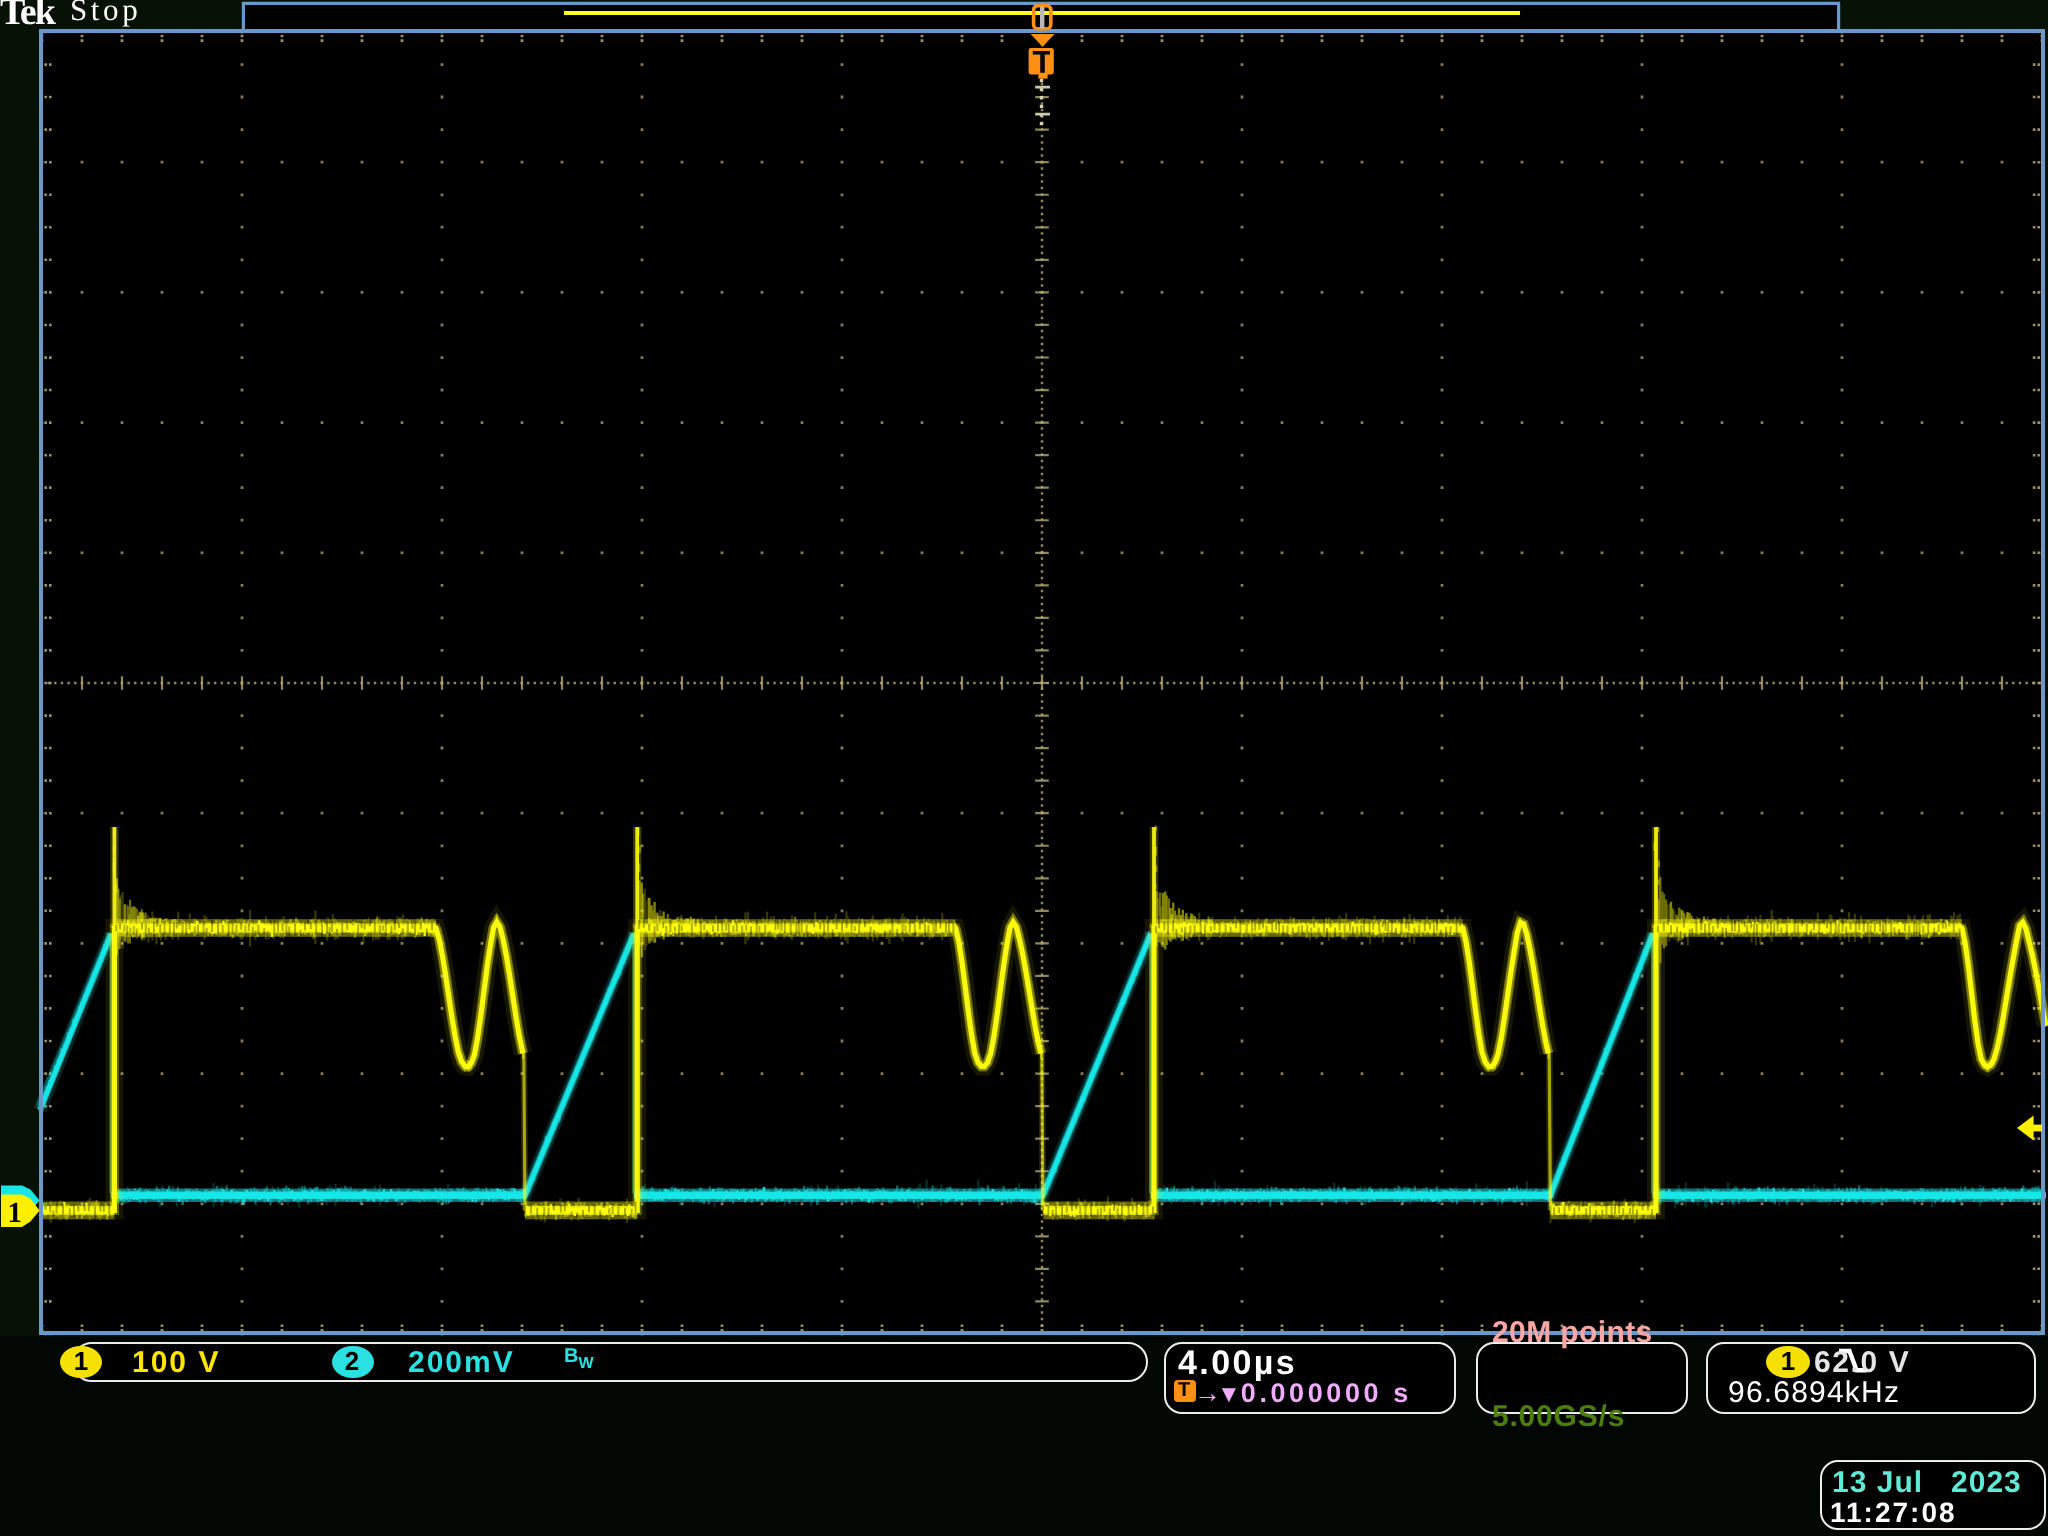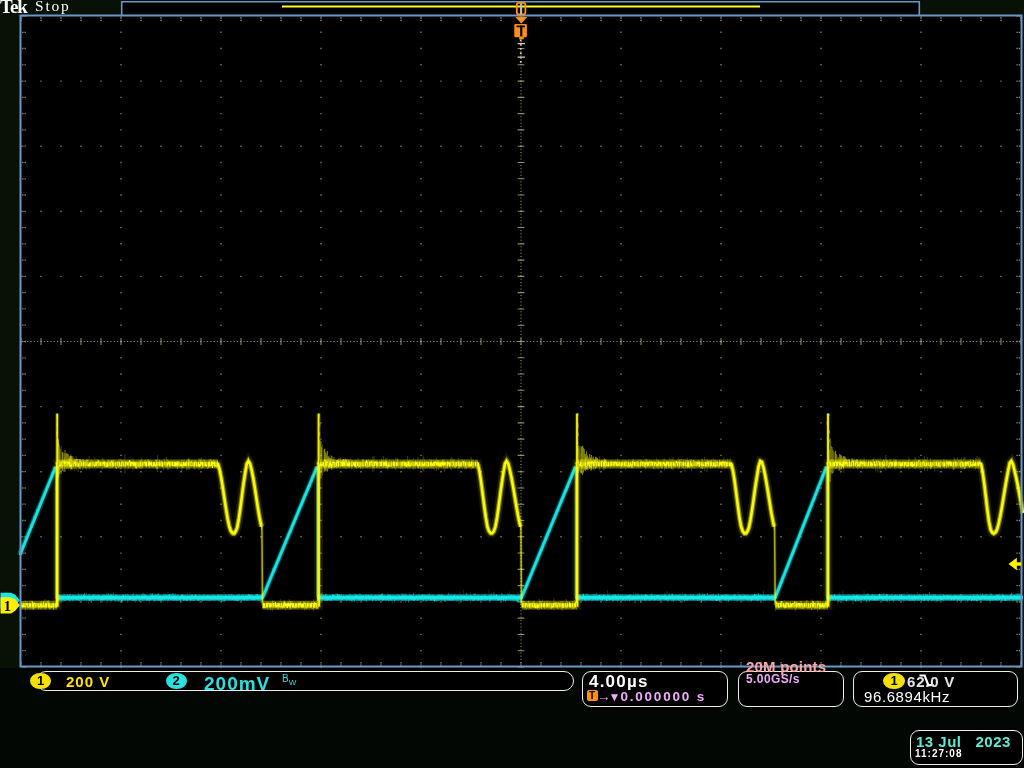--- a/index.html
+++ b/index.html
@@ -64,37 +64,37 @@
 <path d="M0.5 597.3H11L15.2 599.3L19.8 605.2L15.2 610.8L11 613.5H0.5Z" fill="#ffef00"></path>
 <text x="3.8" y="610.8" font-family="Liberation Serif" font-size="14.5px" font-weight="bold" fill="#000">1</text>
 <path d="M1008.5 564l8.3-6.2v12.4z" fill="#ffef00"></path>
 <path d="M1015 564h6" stroke="#ffef00" stroke-width="3.4"></path>
 </svg>
 <div class="t" style="left:0px;top:-4px;font-family:'Liberation Serif',serif;font-size:19px;font-weight:bold;color:#fff;letter-spacing:-1px">Tek</div>
 <div class="t" style="left:35px;top:-3px;font-family:'Liberation Serif',serif;font-size:15.5px;color:#fff;letter-spacing:1.8px">Stop</div>
 
 <div class="bx" style="left:36px;top:671px;width:538px;height:20px;border-radius:10px"></div>
 <div class="t" style="left:30px;top:672.5px;width:21px;height:16.5px;background:#f6e000;border-radius:50%;color:#000;font-size:13px;font-weight:bold;text-align:center;line-height:16.5px">1</div>
-<div class="t" style="left:66px;top:673px;color:#ffe400;font-size:15px;font-weight:bold;letter-spacing:1px">200 V</div>
+<div class="t" style="left:66px;top:673px;color:#ffe400;font-size:15px;font-weight:bold;letter-spacing:1px">100 V</div>
 <div class="t" style="left:165.5px;top:672.5px;width:21px;height:16.5px;background:#2ae0e0;border-radius:50%;color:#000;font-size:13px;font-weight:bold;text-align:center;line-height:16.5px">2</div>
-<div class="t" style="left:204px;top:673px;color:#2ae0e0;font-size:19px;font-weight:bold;letter-spacing:1px">200mV</div>
-<div class="t" style="left:282px;top:673px;color:#2ae0e0;font-size:10px;font-weight:normal">B<span style="font-size:8px;position:relative;top:3px">W</span></div>
+<div class="t" style="left:204px;top:673px;color:#2ae0e0;font-size:15px;font-weight:bold;letter-spacing:1px">200mV</div>
+<div class="t" style="left:282px;top:673px;color:#2ae0e0;font-size:10px;font-weight:bold">B<span style="font-size:8px;position:relative;top:3px">W</span></div>
 
 <div class="bx" style="left:582px;top:670.5px;width:146px;height:36px;border-radius:9px"></div>
 <div class="t" style="left:589px;top:672px;color:#fff;font-size:17px;font-weight:bold;letter-spacing:1.2px">4.00µs</div>
 <div class="t" style="left:586.5px;top:689.5px;width:11px;height:11.5px;background:#ff9014;border-radius:2px;color:#000;font-size:10px;font-weight:bold;text-align:center;line-height:11.5px">T</div>
 <div class="t" style="left:597px;top:688.5px;color:#f0abfc;font-size:13.5px;font-weight:bold"><span style="letter-spacing:-2px">→</span><span style="font-size:12px">▼</span><span style="letter-spacing:1.8px">0.000000 s</span></div>
 
 <div class="bx" style="left:738px;top:670.5px;width:106px;height:36px;border-radius:9px"></div>
-<div class="t" style="left:746px;top:672px;color:#f0abfc;font-size:12px;font-weight:bold;letter-spacing:0.4px">5.00GS/s</div>
+<div class="t" style="left:746px;top:700px;color:#4d7c0f;font-size:15px;font-weight:bold;letter-spacing:0.4px">5.00GS/s</div>
 <div class="t" style="left:746px;top:658px;color:#fca5a5;font-size:15px;font-weight:bold;letter-spacing:0.2px">20M points</div>
 
 <div class="bx" style="left:853px;top:670.5px;width:165px;height:36px;border-radius:9px"></div>
 <div class="t" style="left:883px;top:672.5px;width:22px;height:16.5px;background:#f6e000;border-radius:50%;color:#000;font-size:13px;font-weight:bold;text-align:center;line-height:16.5px">1</div>
 <svg class="t" style="left:916px;top:671px" width="22" height="18">
     <path d="M3.5 4.5h5.2l3.6 9.6h5.4" stroke="#fff" stroke-width="2.2" fill="none"></path>
   </svg>
 <div class="t" style="left:907px;top:672.5px;color:#e5e5e5;font-size:15px;font-weight:bold;letter-spacing:0.8px">62.0 V</div>
 <div class="t" style="left:864px;top:688px;color:#fff;font-size:15px;font-weight:normal;letter-spacing:0.6px">96.6894kHz</div>
 
 <div class="bx" style="left:909.5px;top:729.5px;width:113px;height:35px;border-radius:9px"></div>
 <div class="t" style="left:916px;top:732.5px;color:#5eead4;font-size:15px;font-weight:bold;letter-spacing:0.5px">13 Jul&nbsp;&nbsp;&nbsp;2023</div>
-<div class="t" style="left:915px;top:748px;color:#fff;font-size:10px;font-weight:bold;letter-spacing:1px">11:27:08</div>
+<div class="t" style="left:915px;top:748px;color:#fff;font-size:14px;font-weight:bold;letter-spacing:1px">11:27:08</div>
 
 </body></html>

